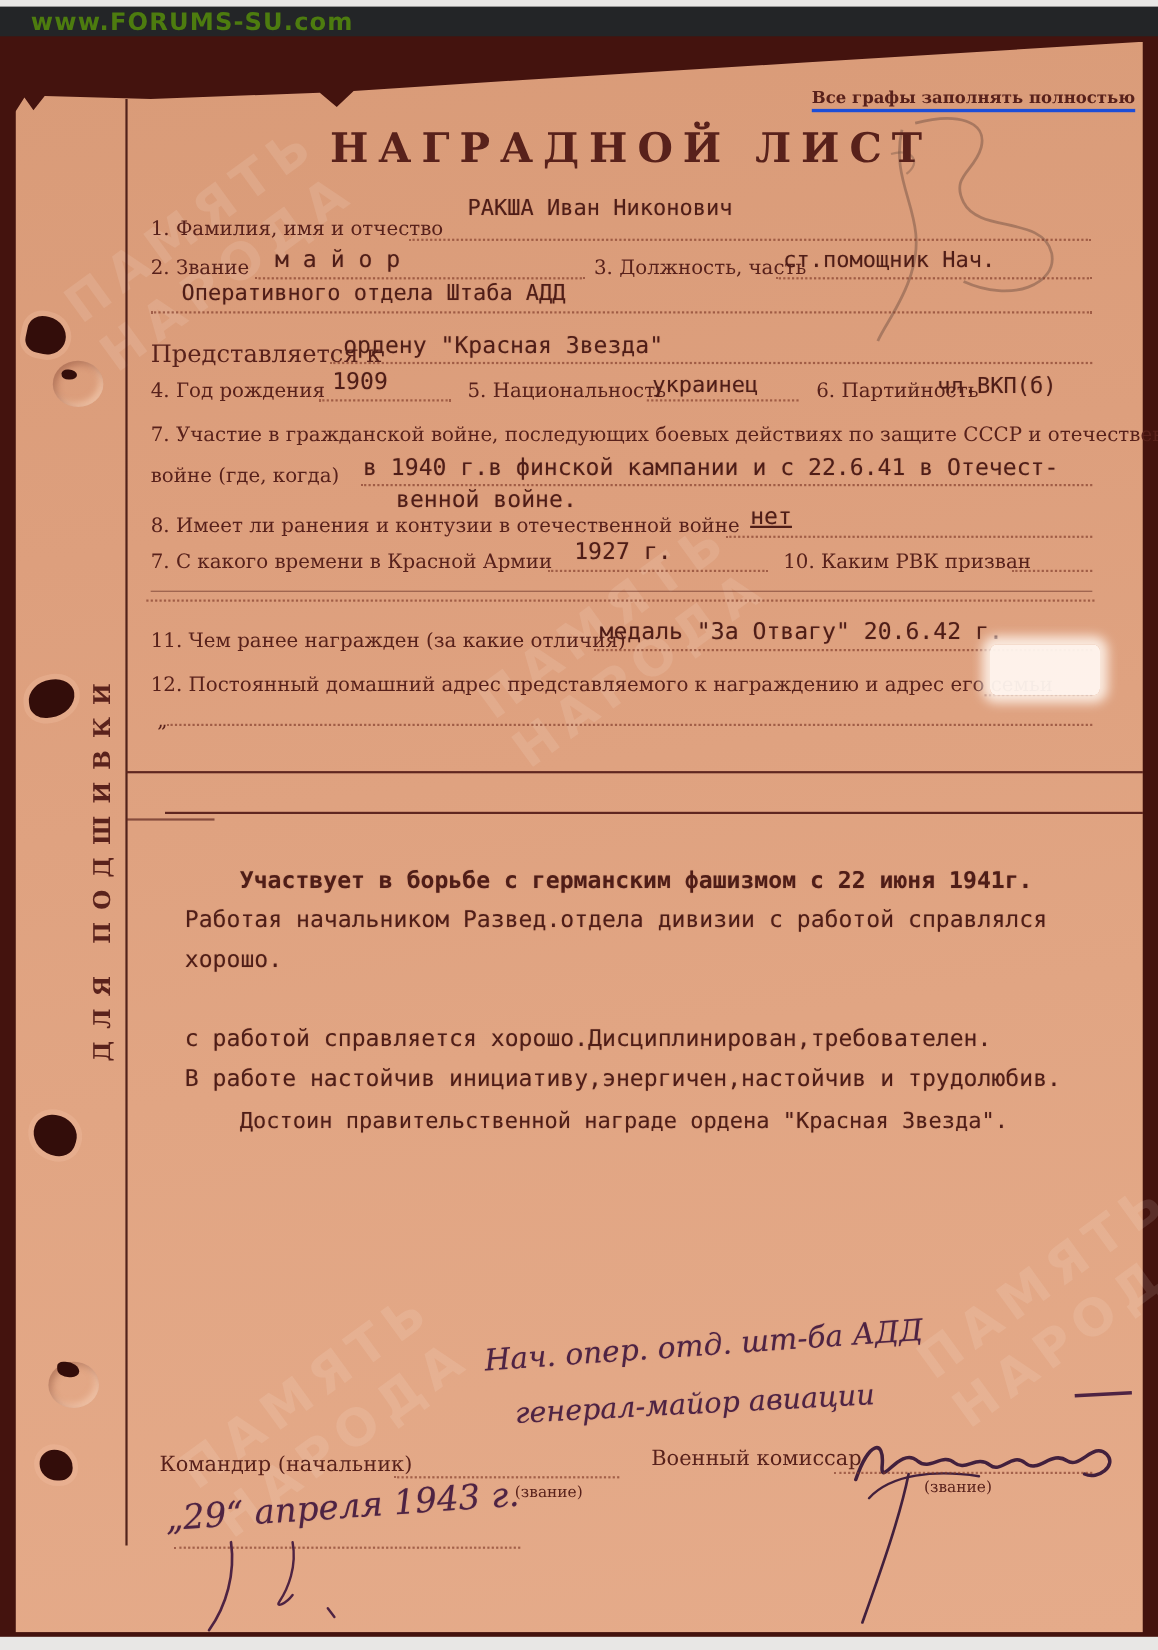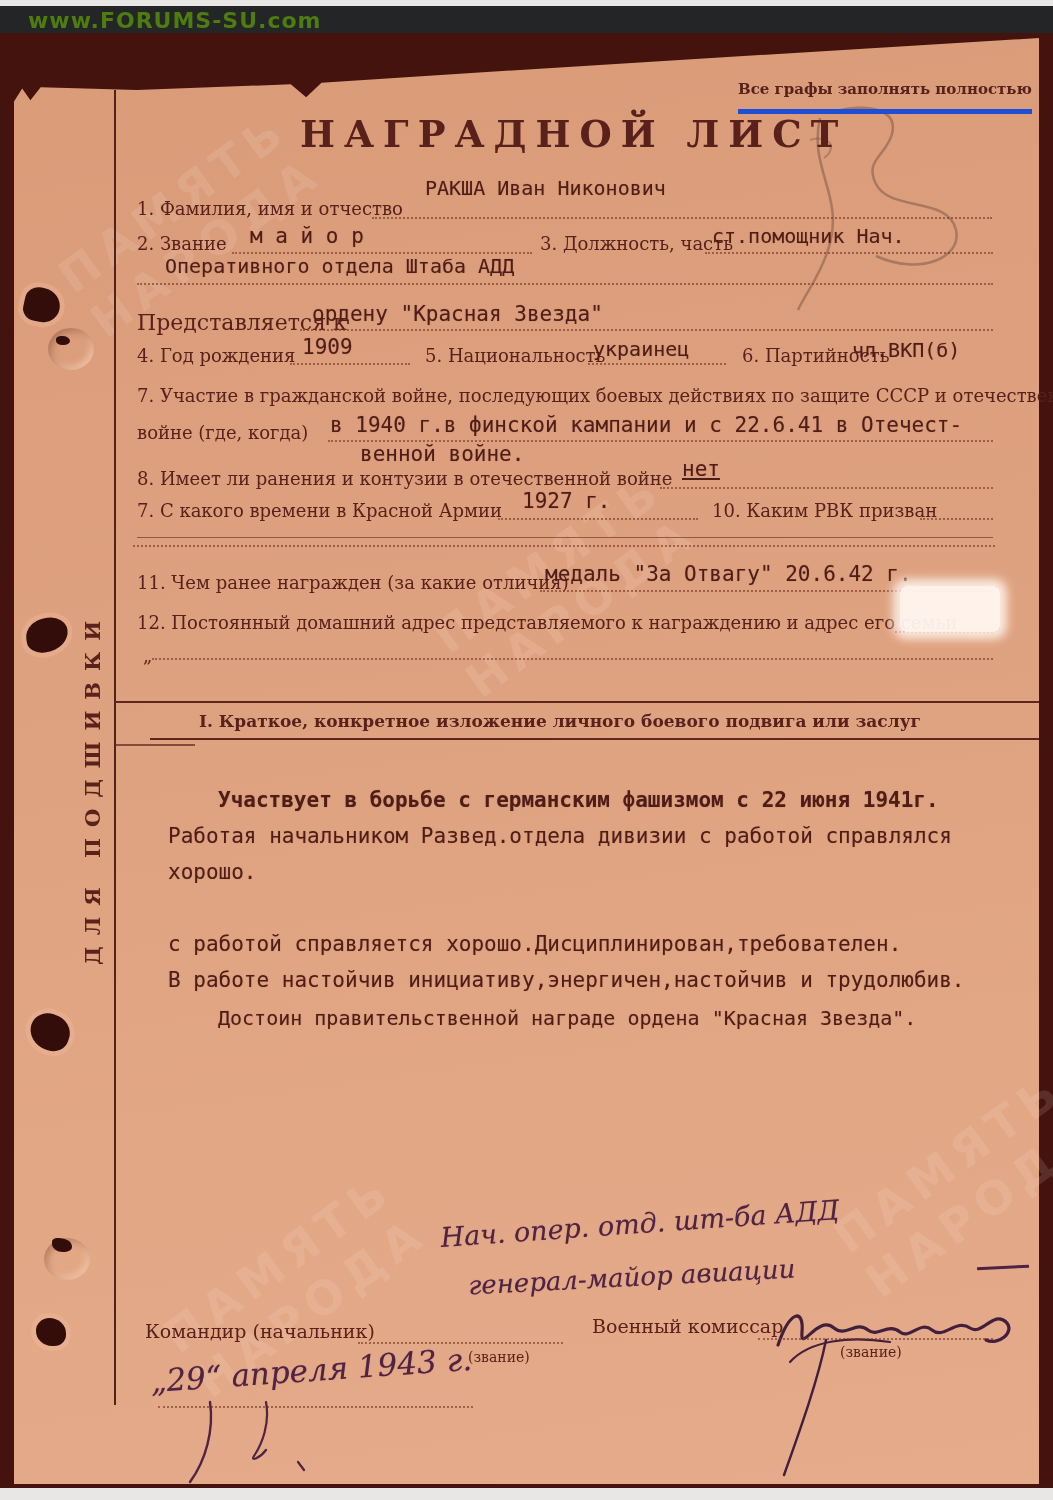--- a/index.html
+++ b/index.html
@@ -75,21 +75,21 @@
   <div class="abs" style="left:44px;top:1238px;width:46px;height:42px;border-radius:50%;box-shadow:inset 3px 3px 7px rgba(110,45,28,.35), inset -3px -3px 7px rgba(255,226,203,.5);"></div>
   <div class="abs hole" style="left:52px;top:1238px;width:20px;height:14px;border-radius:30% 70% 40% 60%;box-shadow:none;"></div>
   <div class="abs hole" style="left:36px;top:1318px;width:30px;height:28px;border-radius:48% 60% 42% 58%;"></div>
 
   <svg class="abs" style="left:780px;top:100px;" width="240" height="220" viewBox="0 0 240 220">
     <path d="M40 18 C 28 70, 66 96, 48 150 C 40 176, 24 196, 18 210" fill="none" stroke="rgba(118,84,70,0.5)" stroke-width="2.5"></path>
     <path d="M52 12 C 90 2, 118 10, 112 34 C 106 56, 84 60, 96 84 C 110 112, 168 96, 176 130 C 182 158, 140 176, 96 156" fill="none" stroke="rgba(118,84,70,0.5)" stroke-width="2.5"></path>
     <path d="M30 40 C 50 34, 58 48, 44 58" fill="none" stroke="rgba(118,84,70,0.4)" stroke-width="2"></path>
   </svg>
 
-  <div class="abs lbl" style="left:738px;top:80px;font-size:15px;font-weight:bold;border-bottom:5px solid #1d4ed8;padding-bottom:11px;">Все графы заполнять полностью</div>
+  <div class="abs lbl" style="left:738px;top:80px;font-size:15px;font-weight:bold;border-bottom:3px solid #1d4ed8;padding-bottom:1px;">Все графы заполнять полностью</div>
   <div class="abs lbl" style="left:300px;top:112px;font-size:37px;font-weight:bold;letter-spacing:9px;">НАГРАДНОЙ ЛИСТ</div>
 
   <div class="abs tw" style="left:425px;top:176px;">РАКША  Иван Никонович</div>
   <div class="abs lbl" style="left:137px;top:198px;font-size:18px;">1. Фамилия, имя и отчество</div>
   <div class="abs dots" style="left:372px;top:217px;width:620px;"></div>
 
   <div class="abs lbl" style="left:137px;top:233px;font-size:18px;">2. Звание</div>
   <div class="abs tw" style="left:250px;top:224px;font-size:21px;">м а й о р</div>
   <div class="abs dots" style="left:232px;top:252px;width:300px;"></div>
   <div class="abs lbl" style="left:540px;top:233px;font-size:18px;">3. Должность, часть</div>
@@ -134,21 +134,20 @@
   <div class="abs tw" style="left:545px;top:562px;font-size:21px;">медаль "За Отвагу" 20.6.42 г.</div>
   <div class="abs dots" style="left:540px;top:590px;width:453px;"></div>
 
   <div class="abs lbl" style="left:137px;top:612px;font-size:18px;">12. Постоянный домашний адрес представляемого к награждению и адрес его семьи</div>
   <div class="abs dots" style="left:895px;top:631px;width:98px;"></div>
   <div class="abs redact" style="left:900px;top:586px;width:100px;height:46px;"></div>
   <div class="abs lbl" style="left:143px;top:645px;font-size:18px;">„</div>
   <div class="abs dots" style="left:152px;top:658px;width:841px;"></div>
 
   <div class="abs rule" style="left:115px;top:701px;width:924px;height:2px;"></div>
-  <div class="abs lbl" style="left:165px;top:711px;width:790px;text-align:center;font-size:17px;font-weight:bold;white-space:normal;">I. Краткое, конкретное изложение личного боевого подвига или заслуг</div>
   <div class="abs rule" style="left:150px;top:738px;width:889px;height:2px;"></div>
   <div class="abs rule" style="left:115px;top:744px;width:80px;height:2px;opacity:.7;"></div>
 
   <div class="abs tw" style="left:218px;top:788px;font-size:21px;font-weight:bold;">Участвует в борьбе с германским фашизмом с 22 июня 1941г.</div>
   <div class="abs tw" style="left:168px;top:824px;font-size:21px;">Работая начальником Развед.отдела дивизии с работой справлялся</div>
   <div class="abs tw" style="left:168px;top:860px;font-size:21px;">хорошо.</div>
   <div class="abs tw" style="left:168px;top:932px;font-size:21px;">с работой справляется хорошо.Дисциплинирован,требователен.</div>
   <div class="abs tw" style="left:168px;top:968px;font-size:21px;">В работе настойчив инициативу,энергичен,настойчив и трудолюбив.</div>
   <div class="abs tw" style="left:218px;top:1006px;font-size:20px;">Достоин правительственной награде ордена "Красная Звезда".</div>
 

